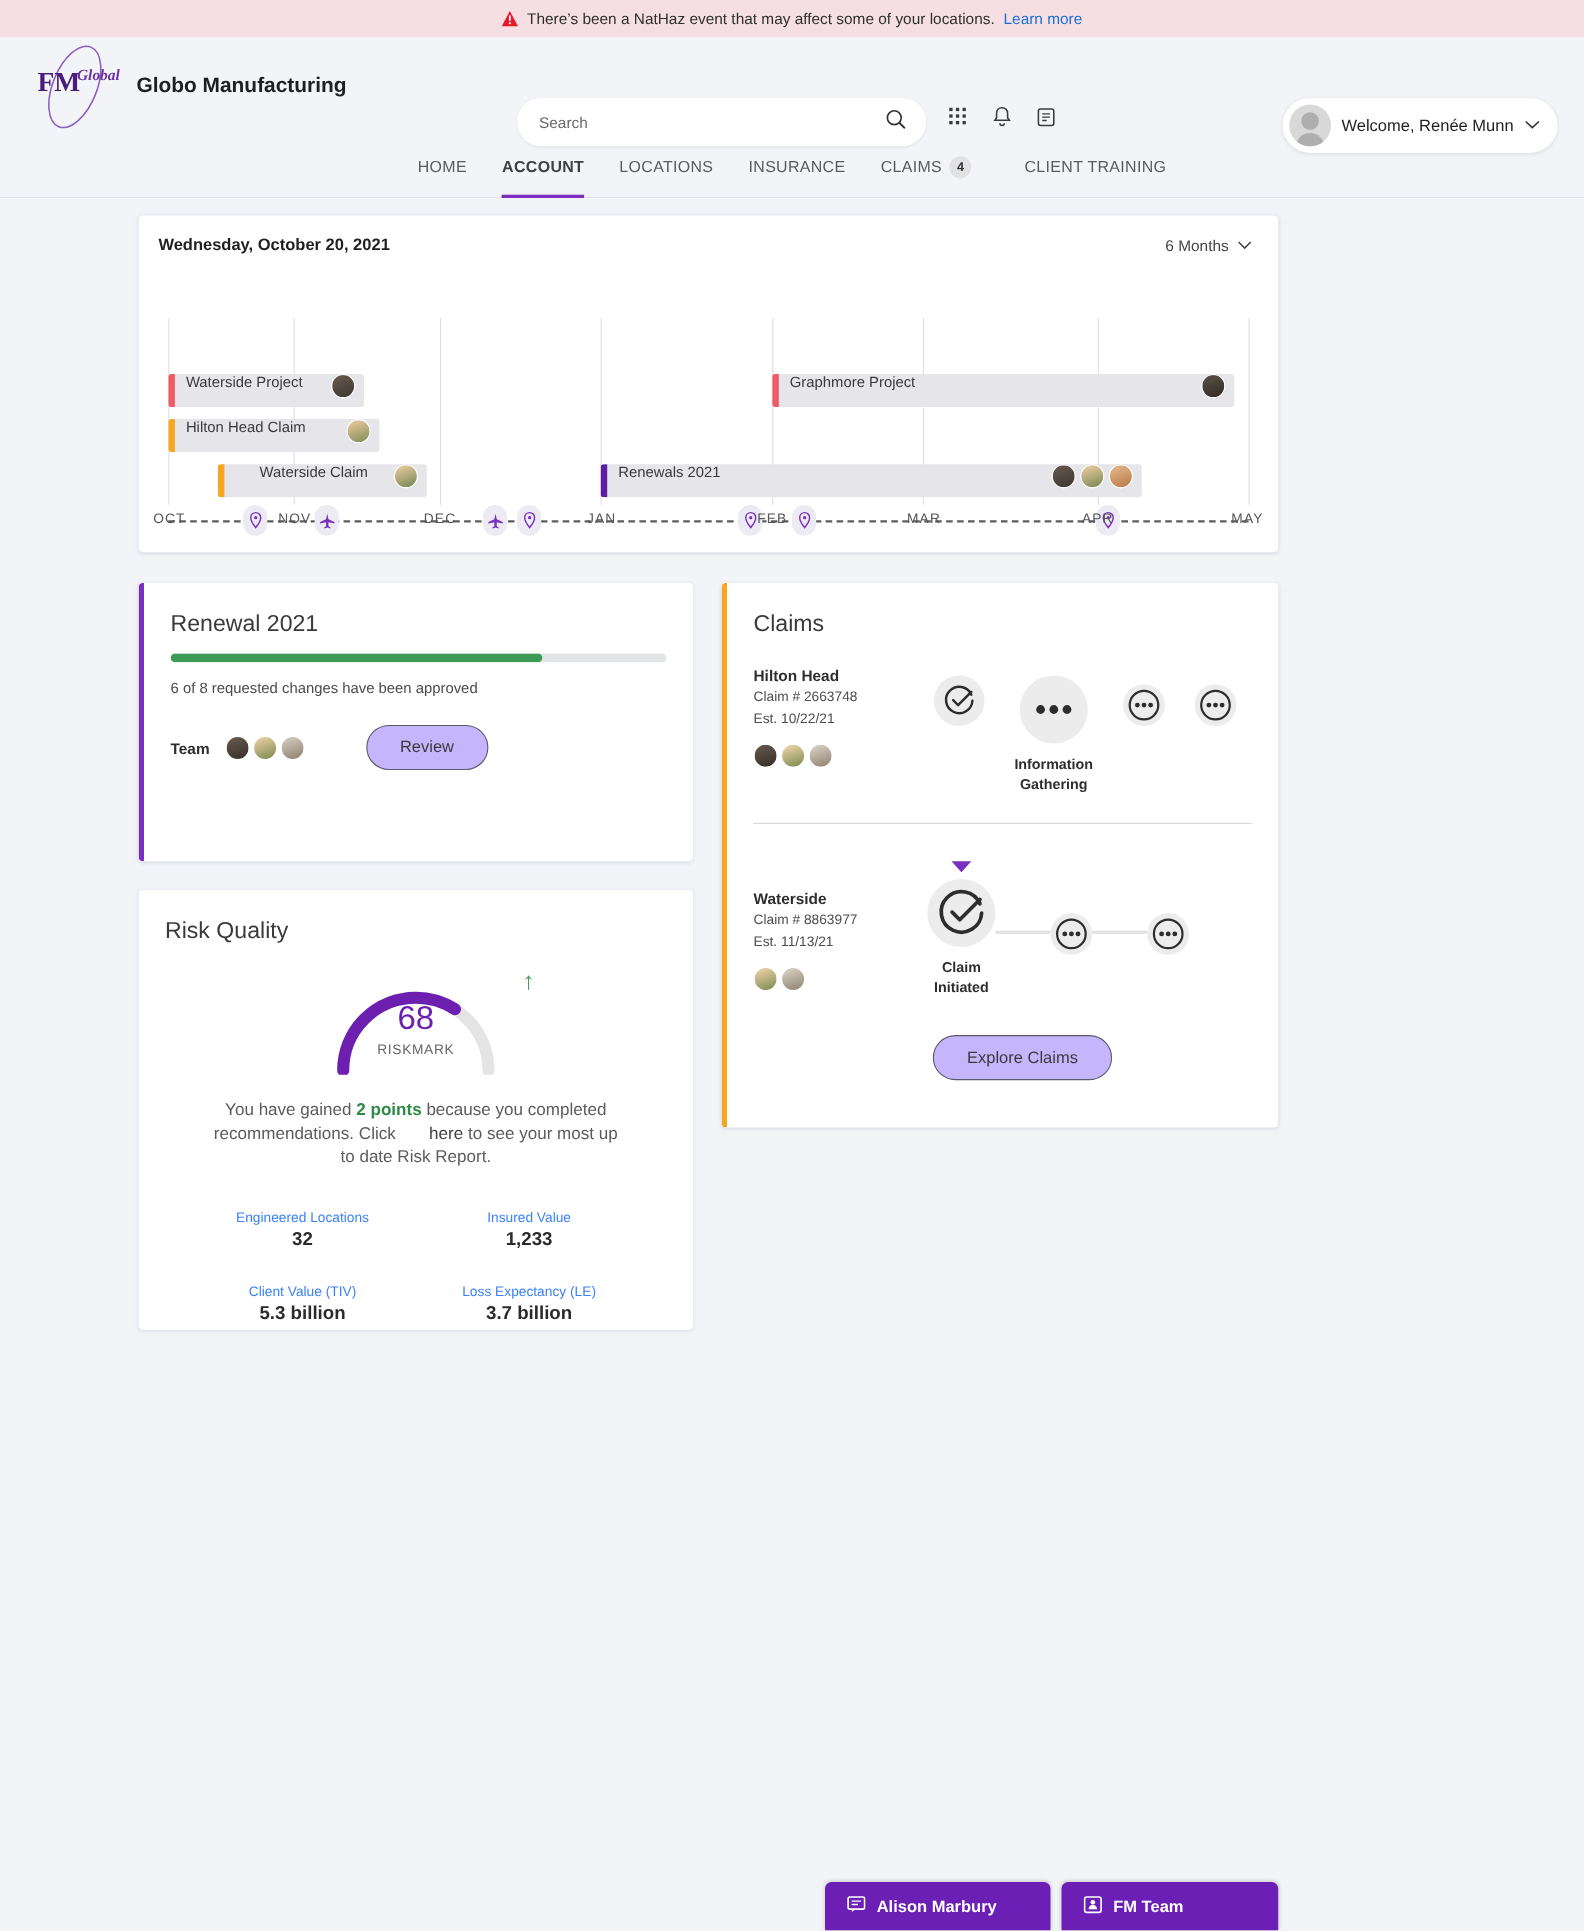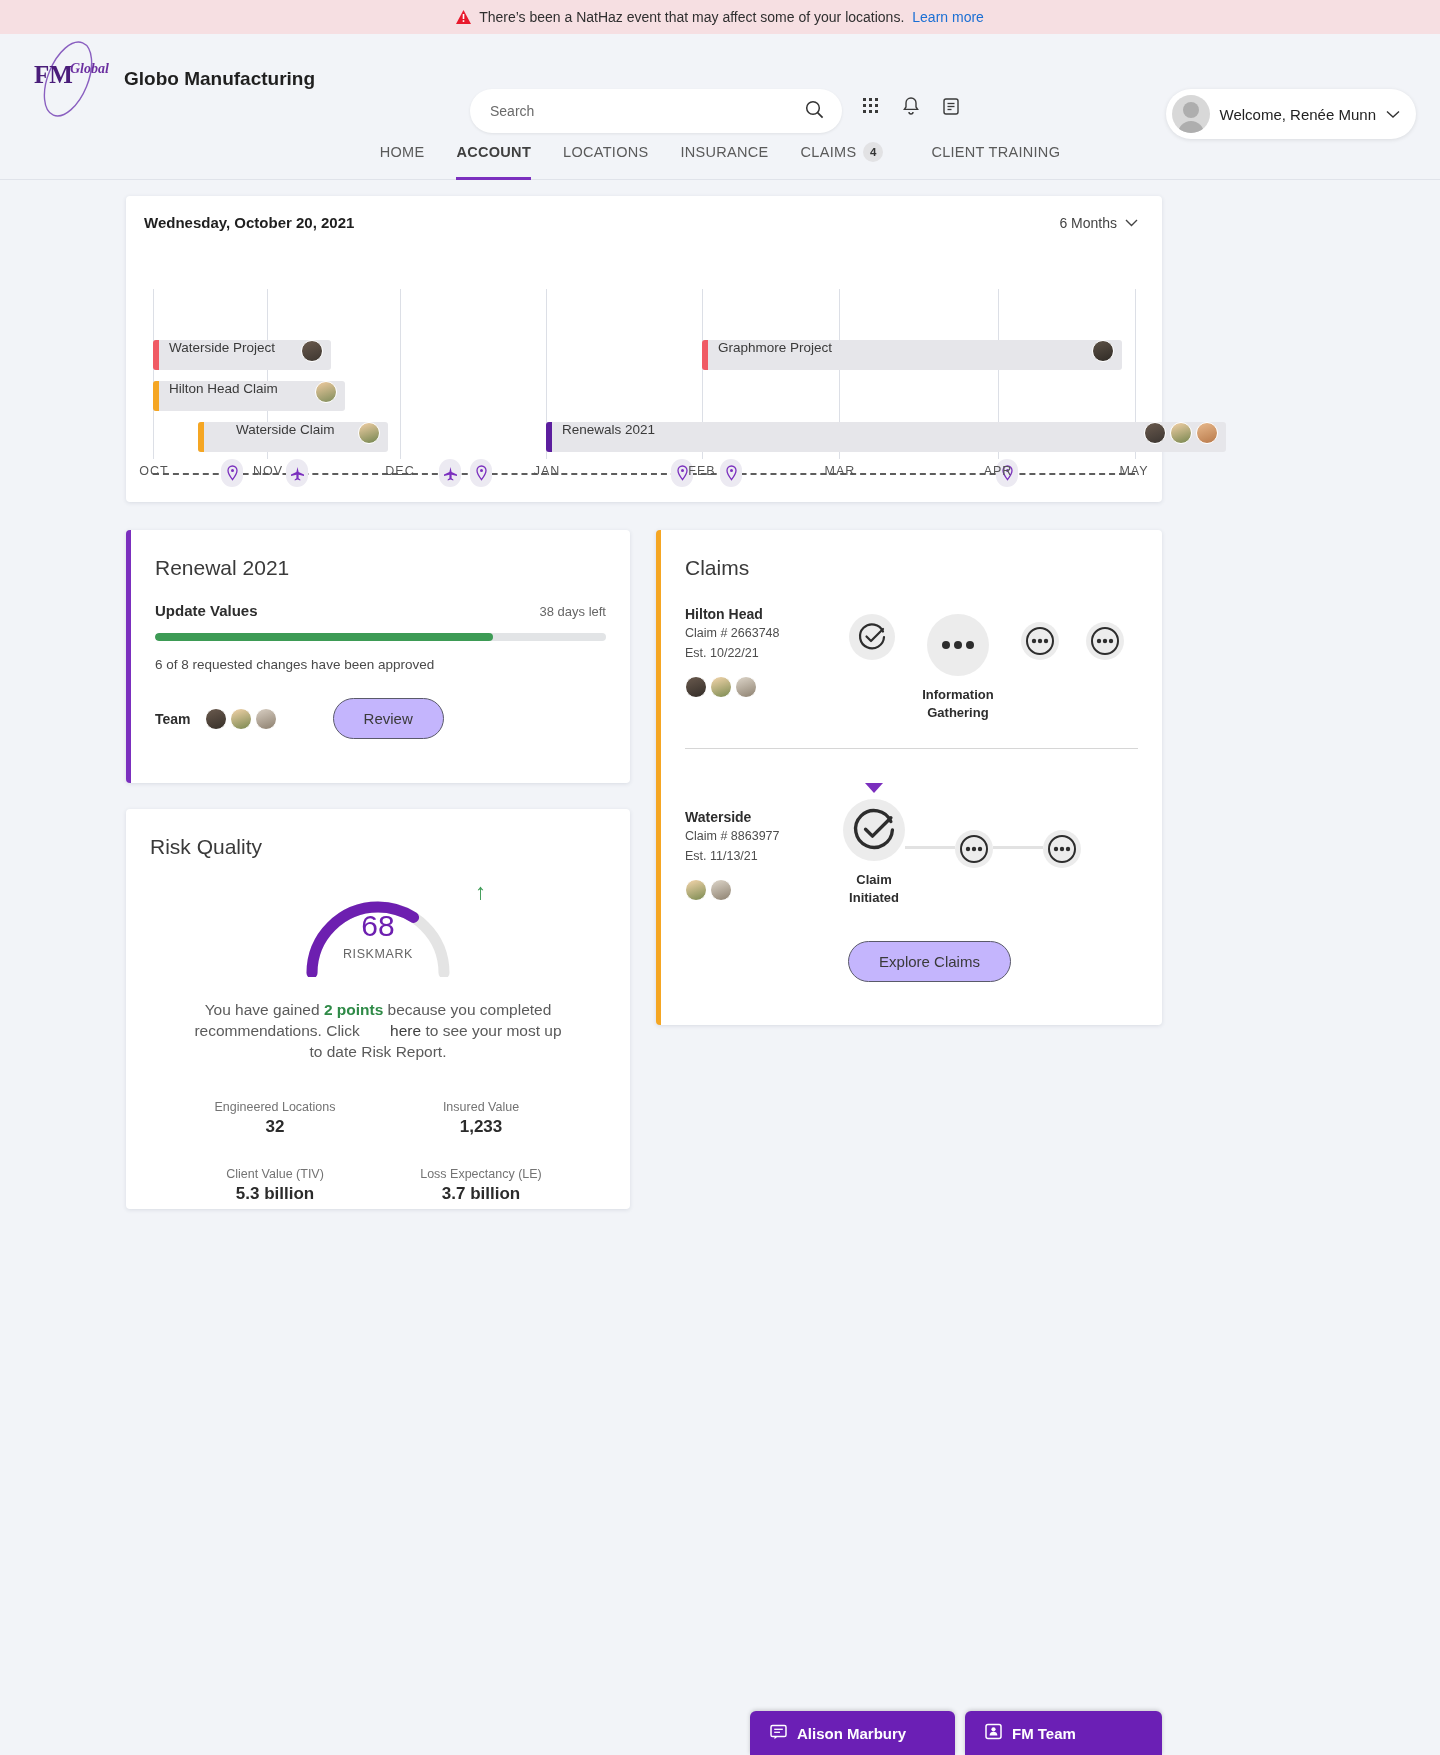--- a/index.html
+++ b/index.html
@@ -133,21 +133,21 @@
   
   #risk-card{ left:126px; top:809px; width:504px; height:400px; }
   .gauge-wrap{ position:relative; width:160px; height:92px; margin:26px auto 0 auto; }
   .gauge-arrow{ position:absolute; right:-28px; top:-6px; color:#3d9b55; font-size:22px; }
   .gauge-num{ position:absolute; left:0; right:0; top:24px; text-align:center; font-size:30px; color:#6d1fb0; font-weight:normal;}
   .gauge-cap{ position:absolute; left:0; right:0; top:62px; text-align:center; font-size:12.5px; color:#666; letter-spacing:.6px;}
   .risk-text{ text-align:center; font-size:15.5px; color:#5b5b5b; line-height:21px; padding:22px 62px 0 62px;}
   .risk-text b{ color:#2f8a47; }
   .risk-text a{ color:#404040; text-decoration:none;margin-left:26px; }
   .stats{ display:grid; grid-template-columns:1fr 1fr; row-gap:30px; padding:38px 46px 0 46px; text-align:center;}
-  .stat-label{ font-size:12.5px; color:#737373; }
+  .stat-label{ font-size:12.5px; color:#3b82f6; }
   .stat-value{ font-size:17px; font-weight:bold; color:#2b2b2b; margin-top:3px; }
 
   
   #claims-card{ left:656px; top:530px; width:506px; height:495px; border-left:5px solid #f5a623; }
   .claim-row{ display:flex; padding:26px 24px 0 24px; }
   .claim-info{ width:150px; flex:none; }
   .claim-name{ font-size:14px; font-weight:bold; color:#2d2d2d; }
   .claim-meta{ font-size:12.5px; color:#4d4d4d; margin-top:3px; line-height:17px;}
   .claim-faces{ display:flex; gap:3px; margin-top:14px; }
   .steps{ flex:1; display:flex; align-items:flex-start; position:relative; }
@@ -322,21 +322,21 @@
     </div>
 
     <div class="tl-bar" style="left:576px; top:103px; width:420px;">
       <div class="accent" style="background:#f05a64"></div>
       <div class="lbl">Graphmore Project</div>
       <div class="faces">
         <div class="face" style="background:linear-gradient(160deg,#5d5247,#2f2a25)"></div>
       </div>
     </div>
 
-    <div class="tl-bar" style="left:420px; top:185px; width:680px;">
+    <div class="tl-bar" style="left:420px; top:185px; width:492px;">
       <div class="accent" style="background:#5c1e9e"></div>
       <div class="lbl">Renewals 2021</div>
       <div class="faces">
         <div class="face" style="background:linear-gradient(160deg,#6a5a4e,#3b3531)"></div>
         <div class="face" style="background:linear-gradient(160deg,#f3d0a7,#76864f)"></div>
         <div class="face" style="background:linear-gradient(160deg,#e8b98c,#b8794a)"></div>
       </div>
     </div>
 
     <div class="tl-axis" style="left:27px; right:27px; top:236px;"></div>
@@ -390,24 +390,20 @@
     <span class="tl-month" style="left:421px;">JAN</span>
     <span class="tl-month" style="left:576px;">FEB</span>
     <span class="tl-month" style="left:714px;">MAR</span>
     <span class="tl-month" style="left:872px;">APR</span>
     <span class="tl-month" style="left:1008px;">MAY</span>
   </div>
 </div>
 
 <div class="card" id="renewal-card">
   <div class="card-title">Renewal 2021</div>
-  <div class="ren-row">
-    <span class="ren-sub">Update Values</span>
-    <span class="ren-days">38 days left</span>
-  </div>
   <div class="progress-track">
     <div class="progress-fill" id="ren-fill" style="width: 75%;"></div>
   </div>
   <div class="ren-note">6 of 8 requested changes have been approved</div>
   <div class="ren-team">
     <span class="ren-team-label">Team</span>
     <span class="faces-row">
       <span class="face-md" style="background:linear-gradient(160deg,#6a5a4e,#373029)"></span>
       <span class="face-md" style="background:linear-gradient(160deg,#f3d3aa,#78874f)"></span>
       <span class="face-md" style="background:linear-gradient(160deg,#d9cfc3,#8c7f6e)"></span>

